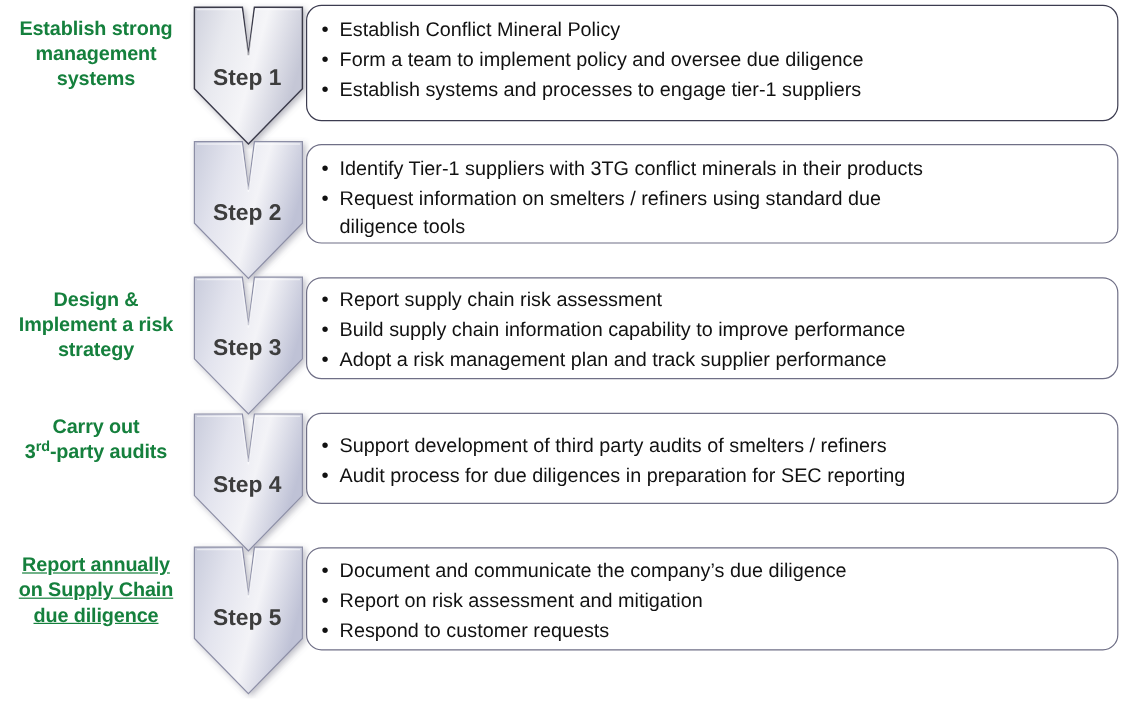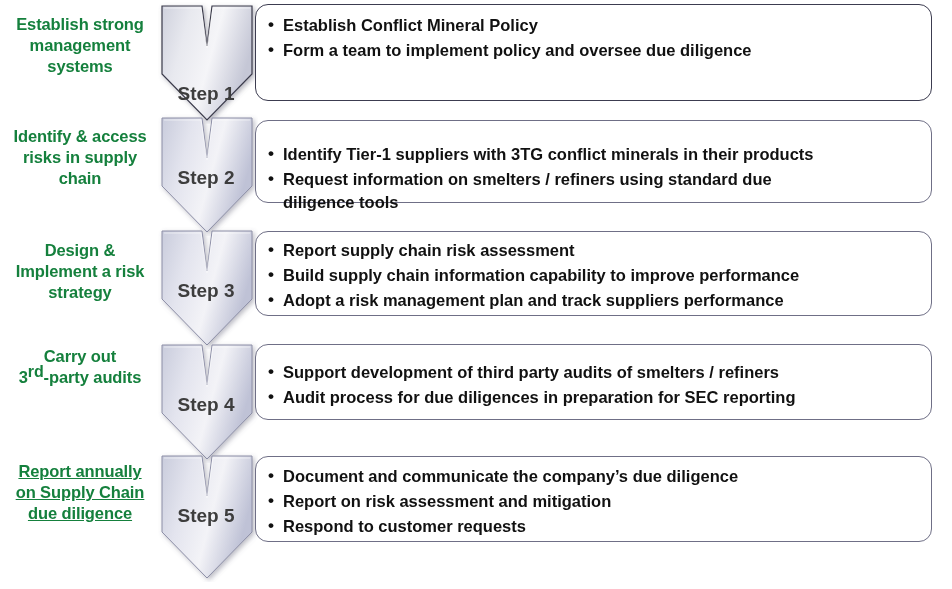--- a/index.html
+++ b/index.html
@@ -34,21 +34,21 @@
     left: 0;
     width: 160px;
     text-align: center;
     color: #15803d;
     font-weight: bold;
     font-size: 16.5px;
     line-height: 21px;
     letter-spacing: -0.1px;
   }
   .label sup {
-    font-size: 16px;
+    font-size: 12px;
     vertical-align: super;
     line-height: 0;
   }
 
   
   .chevron-wrap {
     position: absolute;
     left: 158px;
     width: 100px;
   }
@@ -87,21 +87,20 @@
     padding: 0;
     list-style: none;
   }
   .bullets li {
     position: relative;
     padding-left: 17px;
     font-size: 16.5px;
     line-height: 23px;
     color: #111111;
     margin-bottom: 2px;
-    font-weight: bold;
   }
   .bullets li:last-child { margin-bottom: 0; }
   .bullets li::before {
     content: "\2022";
     position: absolute;
     left: 2px;
     top: -1px;
     font-size: 17px;
     color: #111111;
   }
@@ -128,58 +127,54 @@
             <stop offset="100%" stop-color="#c5c7d6"></stop>
           </linearGradient>
           <filter id="sh1" x="-30%" y="-30%" width="170%" height="170%">
             <feDropShadow dx="2" dy="2" stdDeviation="2.5" flood-color="#5a5a6e" flood-opacity="0.45"></feDropShadow>
           </filter>
         </defs>
         <path d="M4,4 L94,4 L94,72 L49,118 L4,72 Z" fill="none"></path>
         <path d="M4,4 L44,4 L49,44 L54,4 L94,4 L94,72 L49,118 L4,72 Z" fill="url(#cg1)" stroke="#3a3a4a" stroke-width="1.2" filter="url(#sh1)"></path>
         <path d="M6,6 L43,6 L49,46 L55,6 L92,6" fill="none" stroke="#ffffff" stroke-width="1.1" opacity="0.55"></path>
       </svg>
-      <div class="step-text" style="top:53px;margin-top:28px;">Step 1</div>
+      <div class="step-text" style="top:53px;">Step 1</div>
     </div>
 
     <div class="box" style="top:4px;height:97px;padding:9px 14px 9px 10px;">
       <ul class="bullets">
         <li>Establish Conflict Mineral Policy</li>
         <li>Form a team to implement policy and oversee due diligence</li>
+        <li>Establish systems and processes to engage tier-1 suppliers</li>
       </ul>
     </div>
   </div>
 
   <div class="row" style="top:115px;height:113px;">
-    <div class="label" style="top:11px;">
-      <div>Identify &amp; access</div>
-      <div>risks in supply</div>
-      <div>chain</div>
-    </div>
 
     <div class="chevron-wrap" style="top:-1px;height:122px;">
       <svg class="chevron-svg" width="100" height="122" viewBox="0 0 100 122">
         <defs>
           <linearGradient id="cg2" x1="0" y1="0" x2="1" y2="0.35">
             <stop offset="0%" stop-color="#c9ccdc"></stop>
             <stop offset="32%" stop-color="#e3e4ee"></stop>
             <stop offset="64%" stop-color="#f3f3f7"></stop>
             <stop offset="100%" stop-color="#bfc2d6"></stop>
           </linearGradient>
           <filter id="sh2" x="-30%" y="-30%" width="170%" height="170%">
             <feDropShadow dx="2" dy="2" stdDeviation="2.5" flood-color="#5a5a6e" flood-opacity="0.4"></feDropShadow>
           </filter>
         </defs>
         <path d="M4,4 L44,4 L49,44 L54,4 L94,4 L94,72 L49,118 L4,72 Z" fill="url(#cg2)" stroke="#8c8ea6" stroke-width="1" filter="url(#sh2)"></path>
         <path d="M6,6 L43,6 L49,46 L55,6 L92,6" fill="none" stroke="#ffffff" stroke-width="1.1" opacity="0.55"></path>
       </svg>
       <div class="step-text" style="top:53px;">Step 2</div>
     </div>
 
-    <div class="box thin" style="top:5px;height:83px;padding:22px 14px 9px 10px;">
+    <div class="box thin" style="top:5px;height:83px;padding:9px 14px 9px 10px;">
       <ul class="bullets">
         <li>Identify Tier-1 suppliers with 3TG conflict minerals in their products</li>
         <li style="padding-right:140px;">Request information on smelters / refiners using standard due diligence tools</li>
       </ul>
     </div>
   </div>
 
   <div class="row" style="top:228px;height:114px;">
     <div class="label" style="top:12px;">
       <div>Design &amp;</div>
@@ -203,21 +198,21 @@
         <path d="M4,4 L44,4 L49,44 L54,4 L94,4 L94,72 L49,118 L4,72 Z" fill="url(#cg3)" stroke="#8c8ea6" stroke-width="1" filter="url(#sh3)"></path>
         <path d="M6,6 L43,6 L49,46 L55,6 L92,6" fill="none" stroke="#ffffff" stroke-width="1.1" opacity="0.55"></path>
       </svg>
       <div class="step-text" style="top:53px;">Step 3</div>
     </div>
 
     <div class="box thin" style="top:3px;height:85px;padding:7px 14px 7px 10px;">
       <ul class="bullets">
         <li>Report supply chain risk assessment</li>
         <li>Build supply chain information capability to improve performance</li>
-        <li>Adopt a risk management plan and track suppliers performance</li>
+        <li>Adopt a risk management plan and track supplier performance</li>
       </ul>
     </div>
   </div>
 
   <div class="row" style="top:342px;height:113px;">
     <div class="label" style="top:4px;">
       <div>Carry out</div>
       <div><span>3</span><sup>rd</sup><span>-party audits</span></div>
     </div>
 

